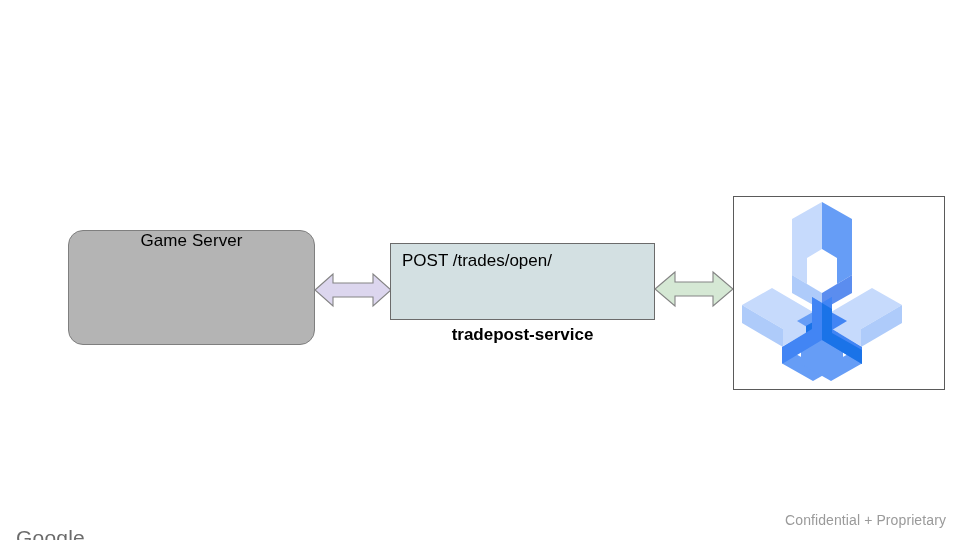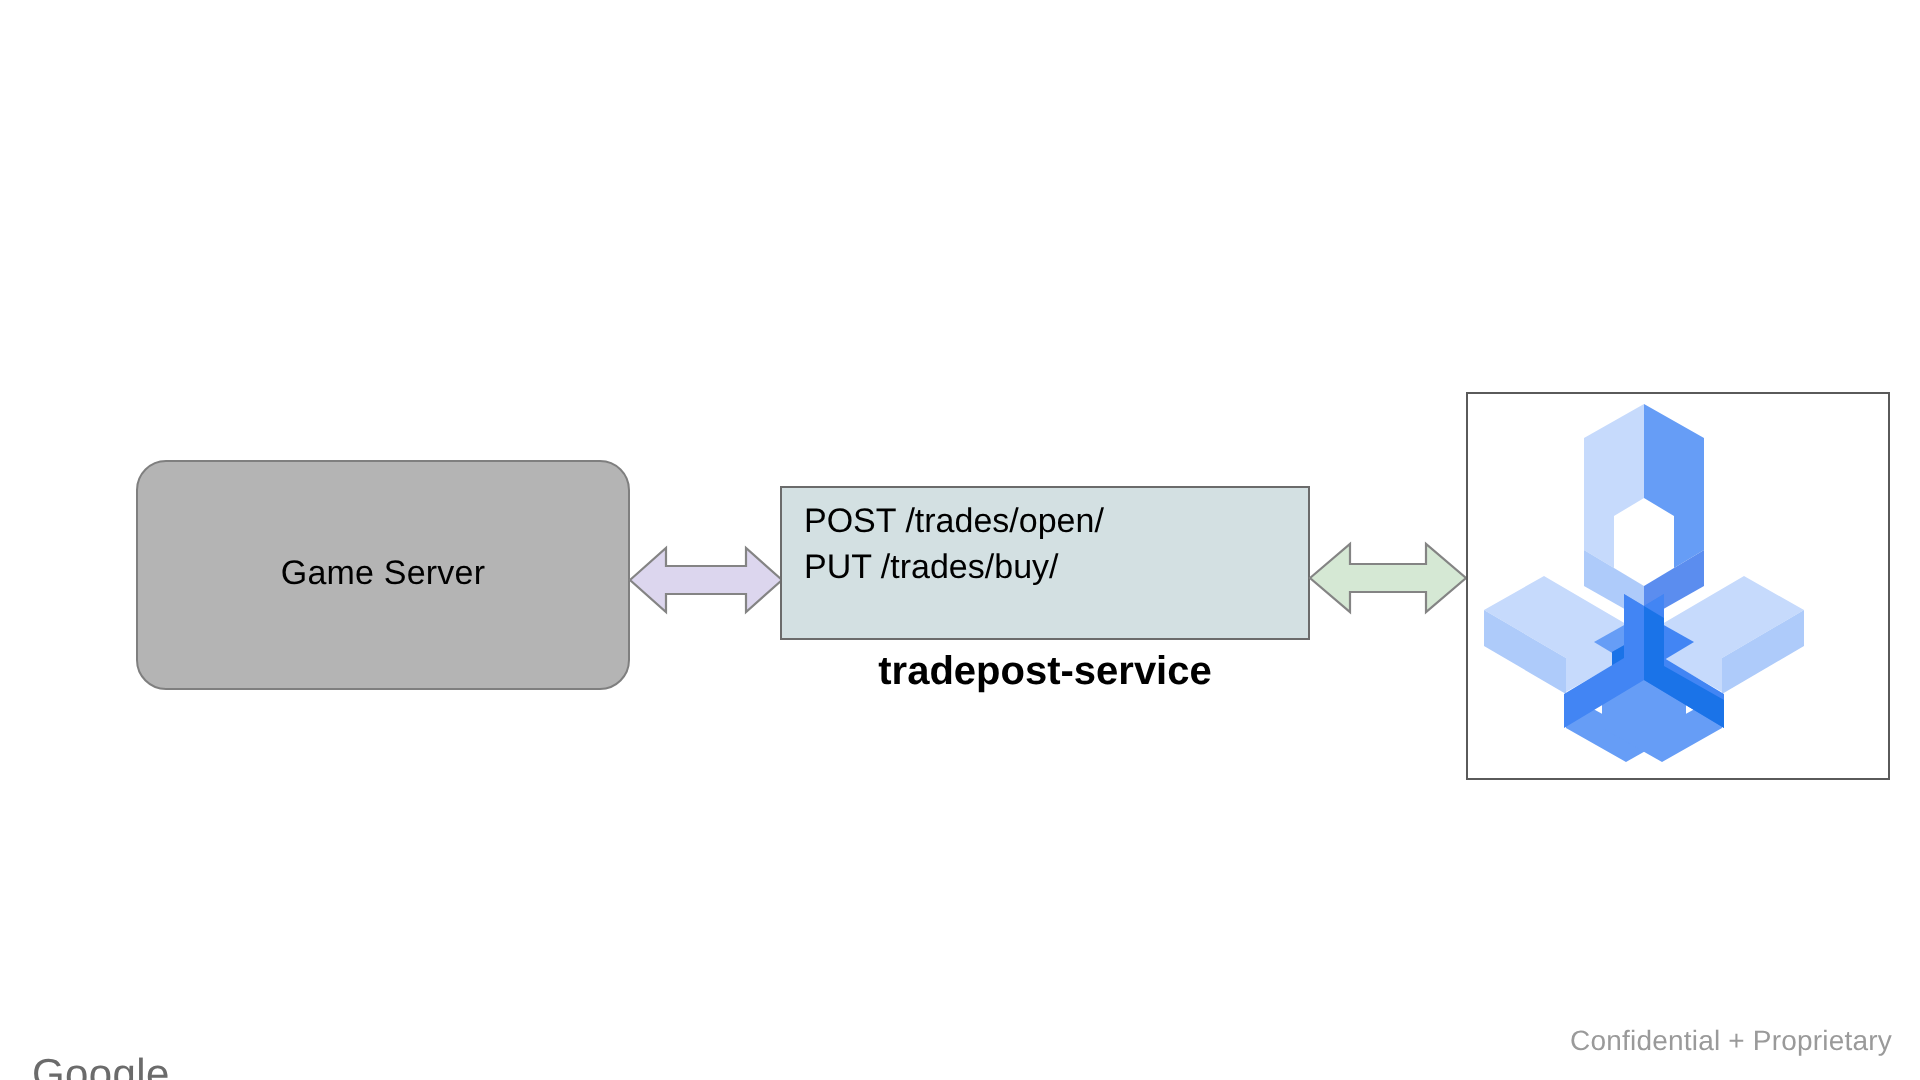--- a/index.html
+++ b/index.html
@@ -25,21 +25,21 @@
     position: absolute;
     left: 68px;
     top: 230px;
     width: 247px;
     height: 115px;
     box-sizing: border-box;
     background: #b4b4b4;
     border: 1.2px solid #7f7f7f;
     border-radius: 15px;
     display: flex;
-    align-items: center;
+    align-items: flex-start;
     justify-content: center;
   }
   #game-server-label {
     font-size: 17px;
     color: #000000;
     line-height: 1.2;
     letter-spacing: 0.1px;
   }
 
   
@@ -59,21 +59,21 @@
     color: #000000;
     line-height: 22.5px;
     white-space: nowrap;
   }
   #tradepost-service-label {
     position: absolute;
     left: 390px;
     top: 325px;
     width: 265px;
     text-align: center;
-    font-size: 20px;
+    font-size: 17px;
     font-weight: bold;
     color: #000000;
   }
 
   
   .arrow-svg {
     position: absolute;
     display: block;
   }
   #arrow-game-to-service {
@@ -129,21 +129,20 @@
   <div id="game-server-node">
     <span id="game-server-label">Game Server</span>
   </div>
 
   <svg class="arrow-svg" id="arrow-game-to-service" width="78" height="44" viewBox="0 0 78 44">
     <polygon points="1,22 19,6 19,15 59,15 59,6 77,22 59,38 59,29 19,29 19,38" fill="#dcd6ee" stroke="#848484" stroke-width="1.1" stroke-linejoin="miter"></polygon>
   </svg>
 
   <div id="endpoints-box">
     <div class="endpoint-line">POST /trades/open/</div>
-    <div class="endpoint-line">PUT /trades/buy/</div>
   </div>
   <div id="tradepost-service-label">tradepost-service</div>
 
   <svg class="arrow-svg" id="arrow-service-to-agones" width="80" height="50" viewBox="0 0 80 50">
     <polygon points="1,25 21,8 21,18 59,18 59,8 79,25 59,42 59,32 21,32 21,42" fill="#d5e8d4" stroke="#848484" stroke-width="1.1" stroke-linejoin="miter"></polygon>
   </svg>
 
   <div id="agones-logo-frame">
     <svg id="agones-logo-svg" width="210" height="192" viewBox="0 0 210 192">
 

